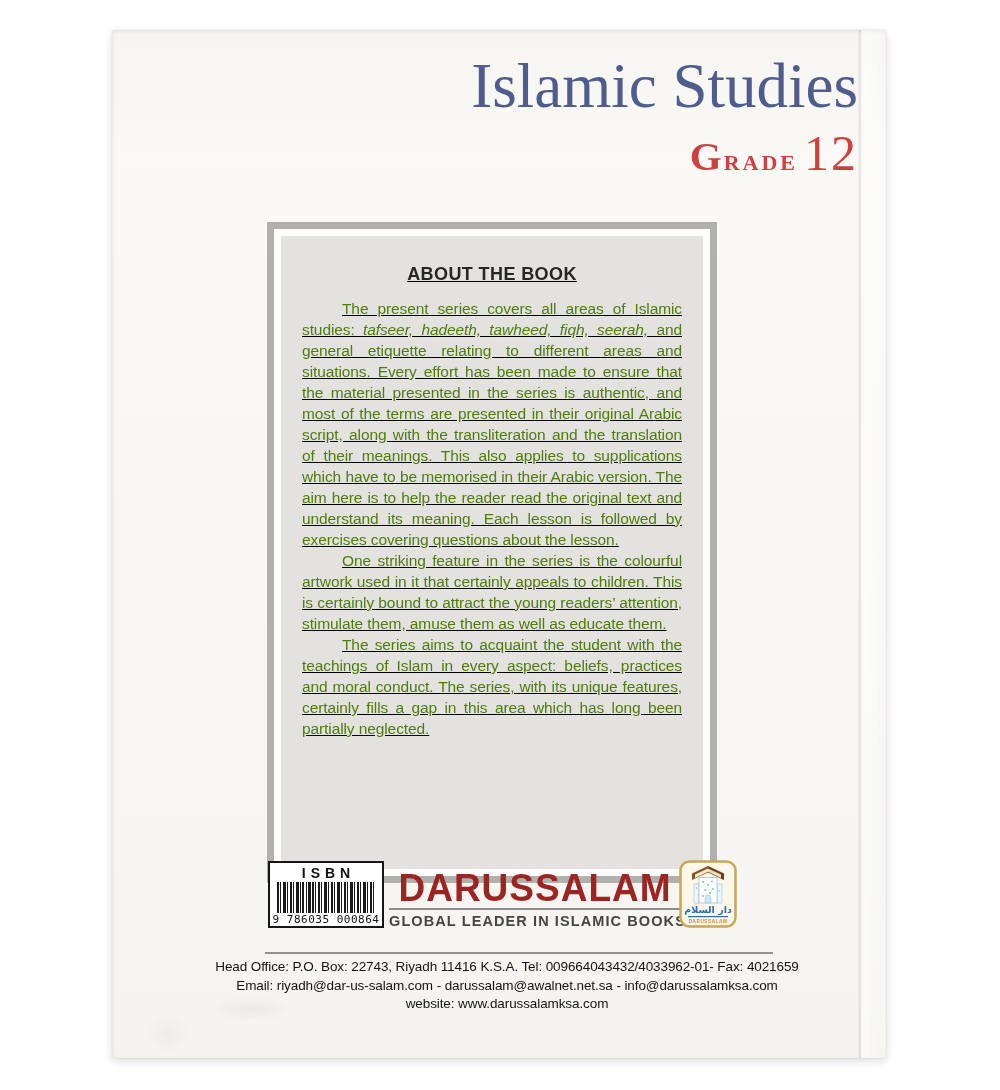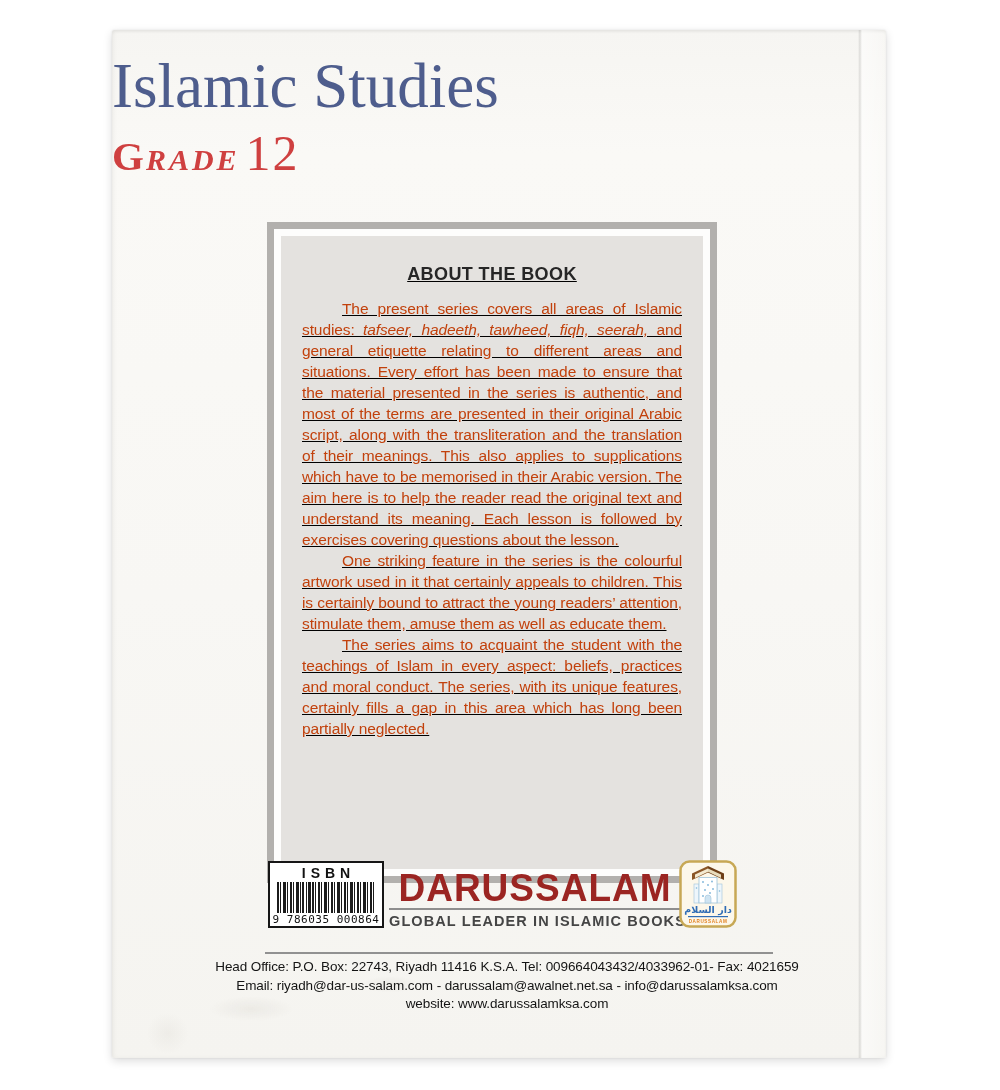--- a/index.html
+++ b/index.html
@@ -36,39 +36,39 @@
     background: linear-gradient(90deg, rgba(0,0,0,0) 0%, rgba(0,0,0,0.10) 45%, rgba(255,255,255,0.55) 100%);
   }
   .spine-strip {
     position: absolute;
     top: 0; right: 0; bottom: 0;
     width: 24px;
     background: linear-gradient(90deg, rgba(255,255,255,0.55), rgba(255,255,255,0.15));
   }
 
   
-  .title-block { position: absolute; left: 0; top: 0; width: 746px; text-align: left; }
+  .title-block { position: absolute; left: 0; top: 0; width: 746px; text-align: right; }
   .book-title {
     margin-top: 22px;
     font-family: "Liberation Serif", serif;
     font-weight: 400;
     font-size: 63px;
     line-height: 68px;
     color: #4e5d8d;
     letter-spacing: 0px;
   }
   .grade-line {
     margin-top: 4px;
     font-family: "Liberation Serif", serif;
     color: #cf4040;
     font-weight: 600;
     letter-spacing: 2px;
   }
   .grade-initial { font-size: 41px; }
-  .grade-rest    { font-size: 30px; letter-spacing: 3px; font-style: italic; }
+  .grade-rest    { font-size: 22px; letter-spacing: 3px; }
   .grade-number  { font-size: 50px; font-weight: 500; margin-left: 6px; }
 
   
   .about-box {
     position: absolute;
     left: 155px; top: 192px;
     width: 450px; height: 661px;
     border: 7px solid #b2b0ad;
     background: #fdfdfc;
     padding: 7px;
@@ -85,21 +85,21 @@
     text-align: center;
     font-size: 18px;
     font-weight: 600;
     letter-spacing: 0.4px;
     color: #262626;
   }
   .about-para {
     font-size: 15.5px;
     line-height: 21px;
     letter-spacing: -0.1px;
-    color: #c2410c;
+    color: #4d7c0f;
     text-align: justify;
     text-align-last: left;
     text-indent: 40px;
   }
 
   
   .barcode-box {
     position: absolute;
     left: 156px; top: 831px;
     width: 116px; height: 67px;

